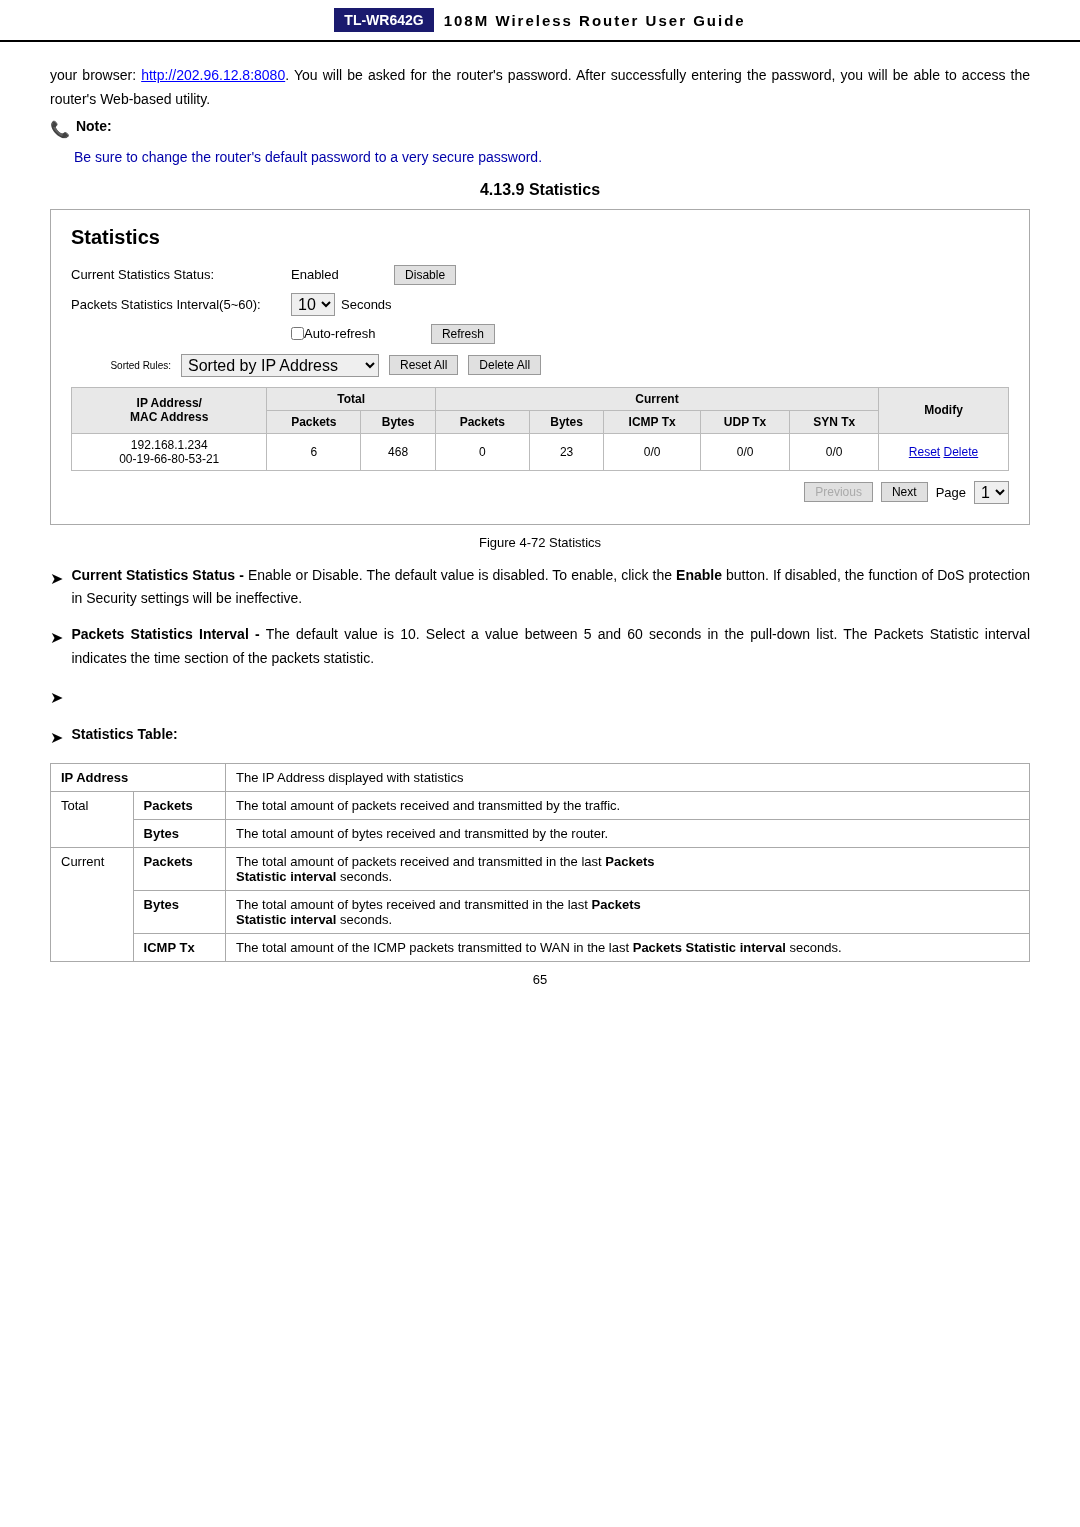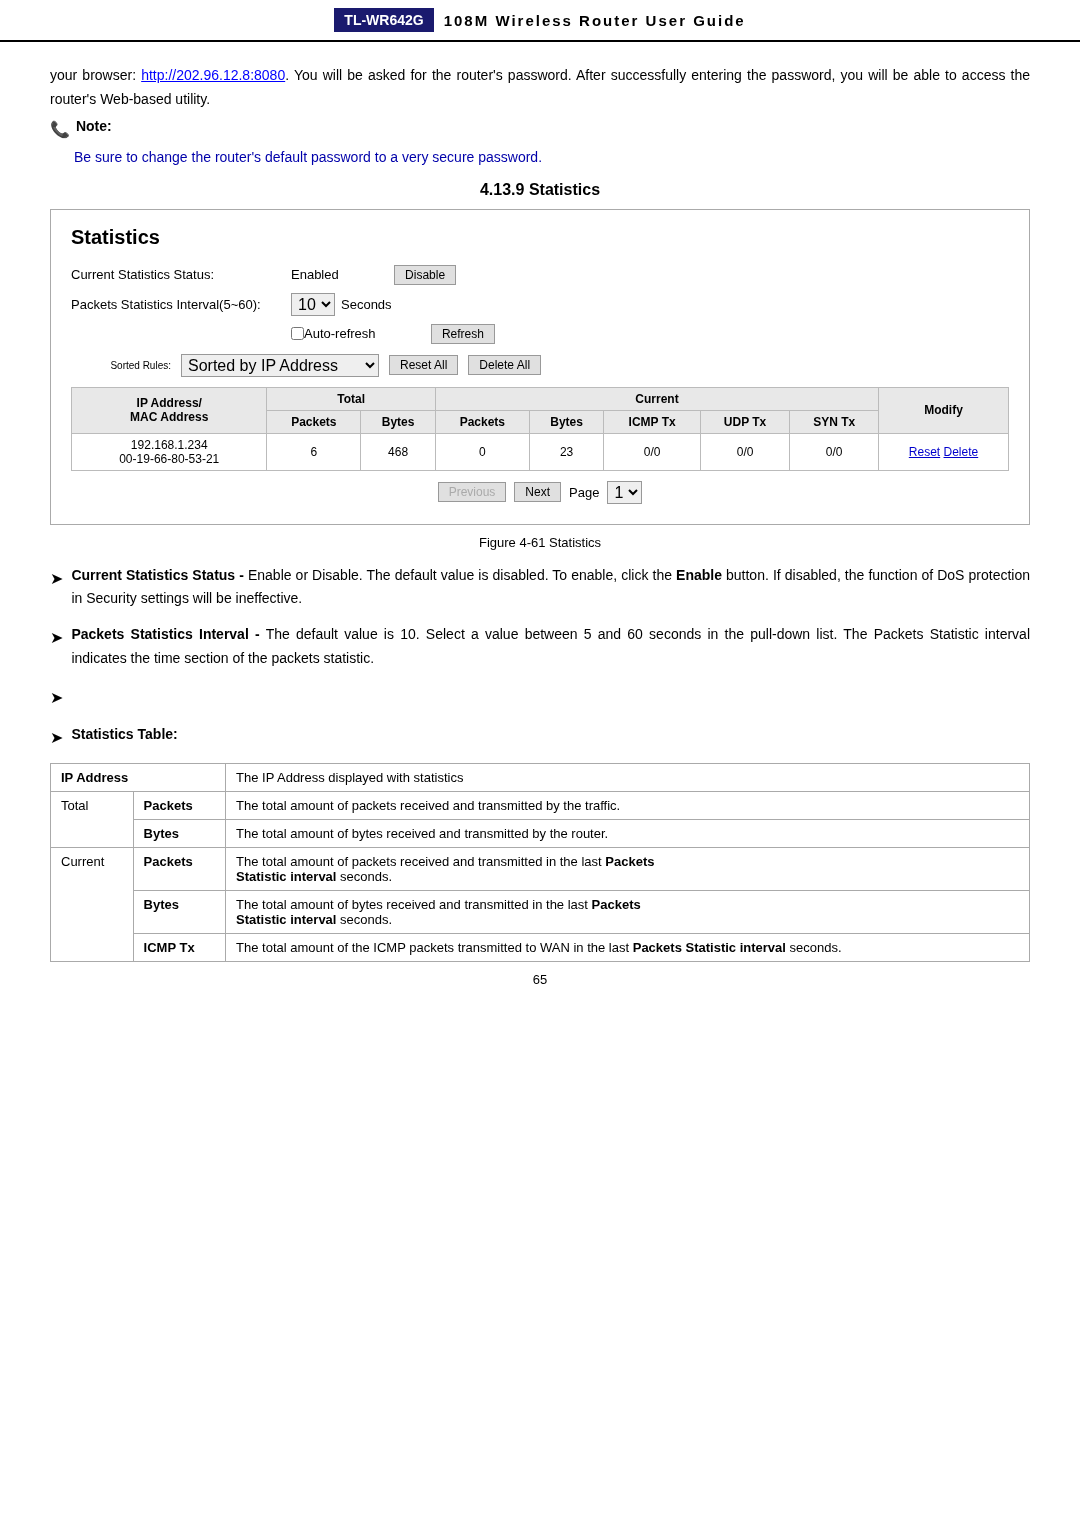--- a/index.html
+++ b/index.html
@@ -170,21 +170,21 @@
     .link-btn {
       color: #00c;
       text-decoration: underline;
       cursor: pointer;
       background: none;
       border: none;
       font-size: 12px;
     }
     .pagination-row {
       display: flex;
-      justify-content: center;
+      justify-content: flex-end;
       align-items: center;
       margin-top: 10px;
       gap: 8px;
       font-size: 13px;
     }
     .figure-caption {
       text-align: center;
       font-size: 13px;
       margin-bottom: 14px;
       color: #000;
@@ -349,21 +349,21 @@
     <div class="pagination-row">
       <button class="btn-small" disabled="">Previous</button>
       <button class="btn-small">Next</button>
       <span>Page</span>
       <select class="form-select">
         <option>1</option>
       </select>
     </div>
   </div>
 
-  <p class="figure-caption">Figure 4-61   Statistics</p>
+  <p class="figure-caption">Figure 4-72   Statistics</p>
 
   <ul class="bullet-list">
     <li>
       <span class="bullet-arrow">➤</span>
       <span><strong>Current Statistics Status -</strong><span> Enable or Disable. The default value is disabled. To enable, click the <strong>Enable</strong> button. If disabled, the function of DoS protection in Security settings will be ineffective.</span></span>
     </li>
     <li>
       <span class="bullet-arrow">➤</span>
       <span><strong>Packets Statistics Interval -</strong><span> The default value is 10. Select a value between 5 and 60 seconds in the pull-down list. The Packets Statistic interval indicates the time section of the packets statistic.</span></span>
     </li>

